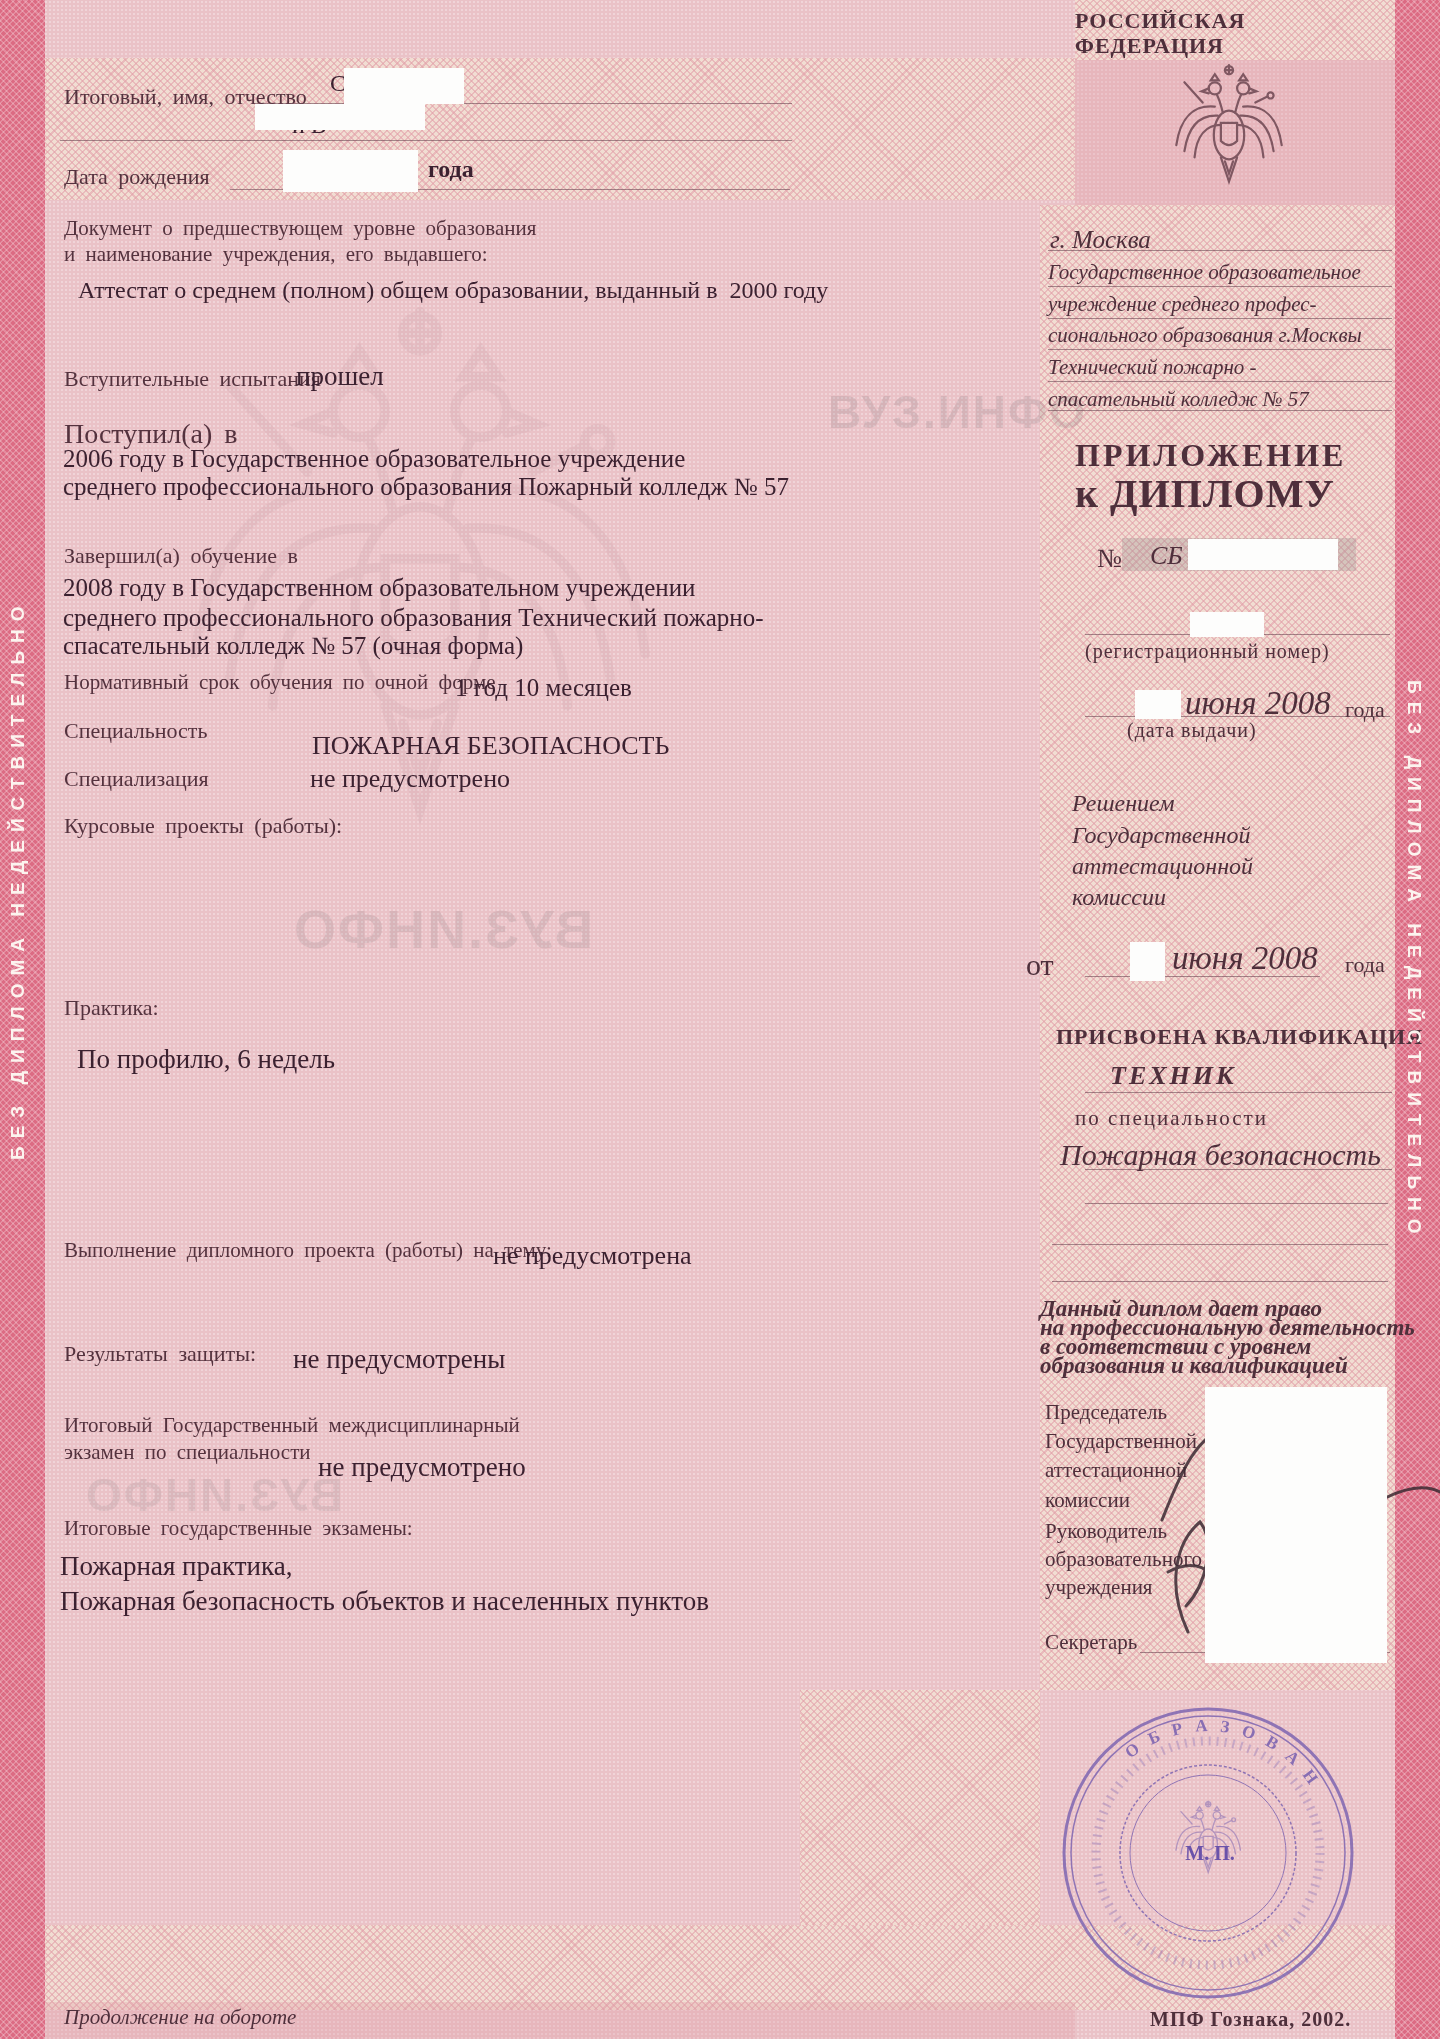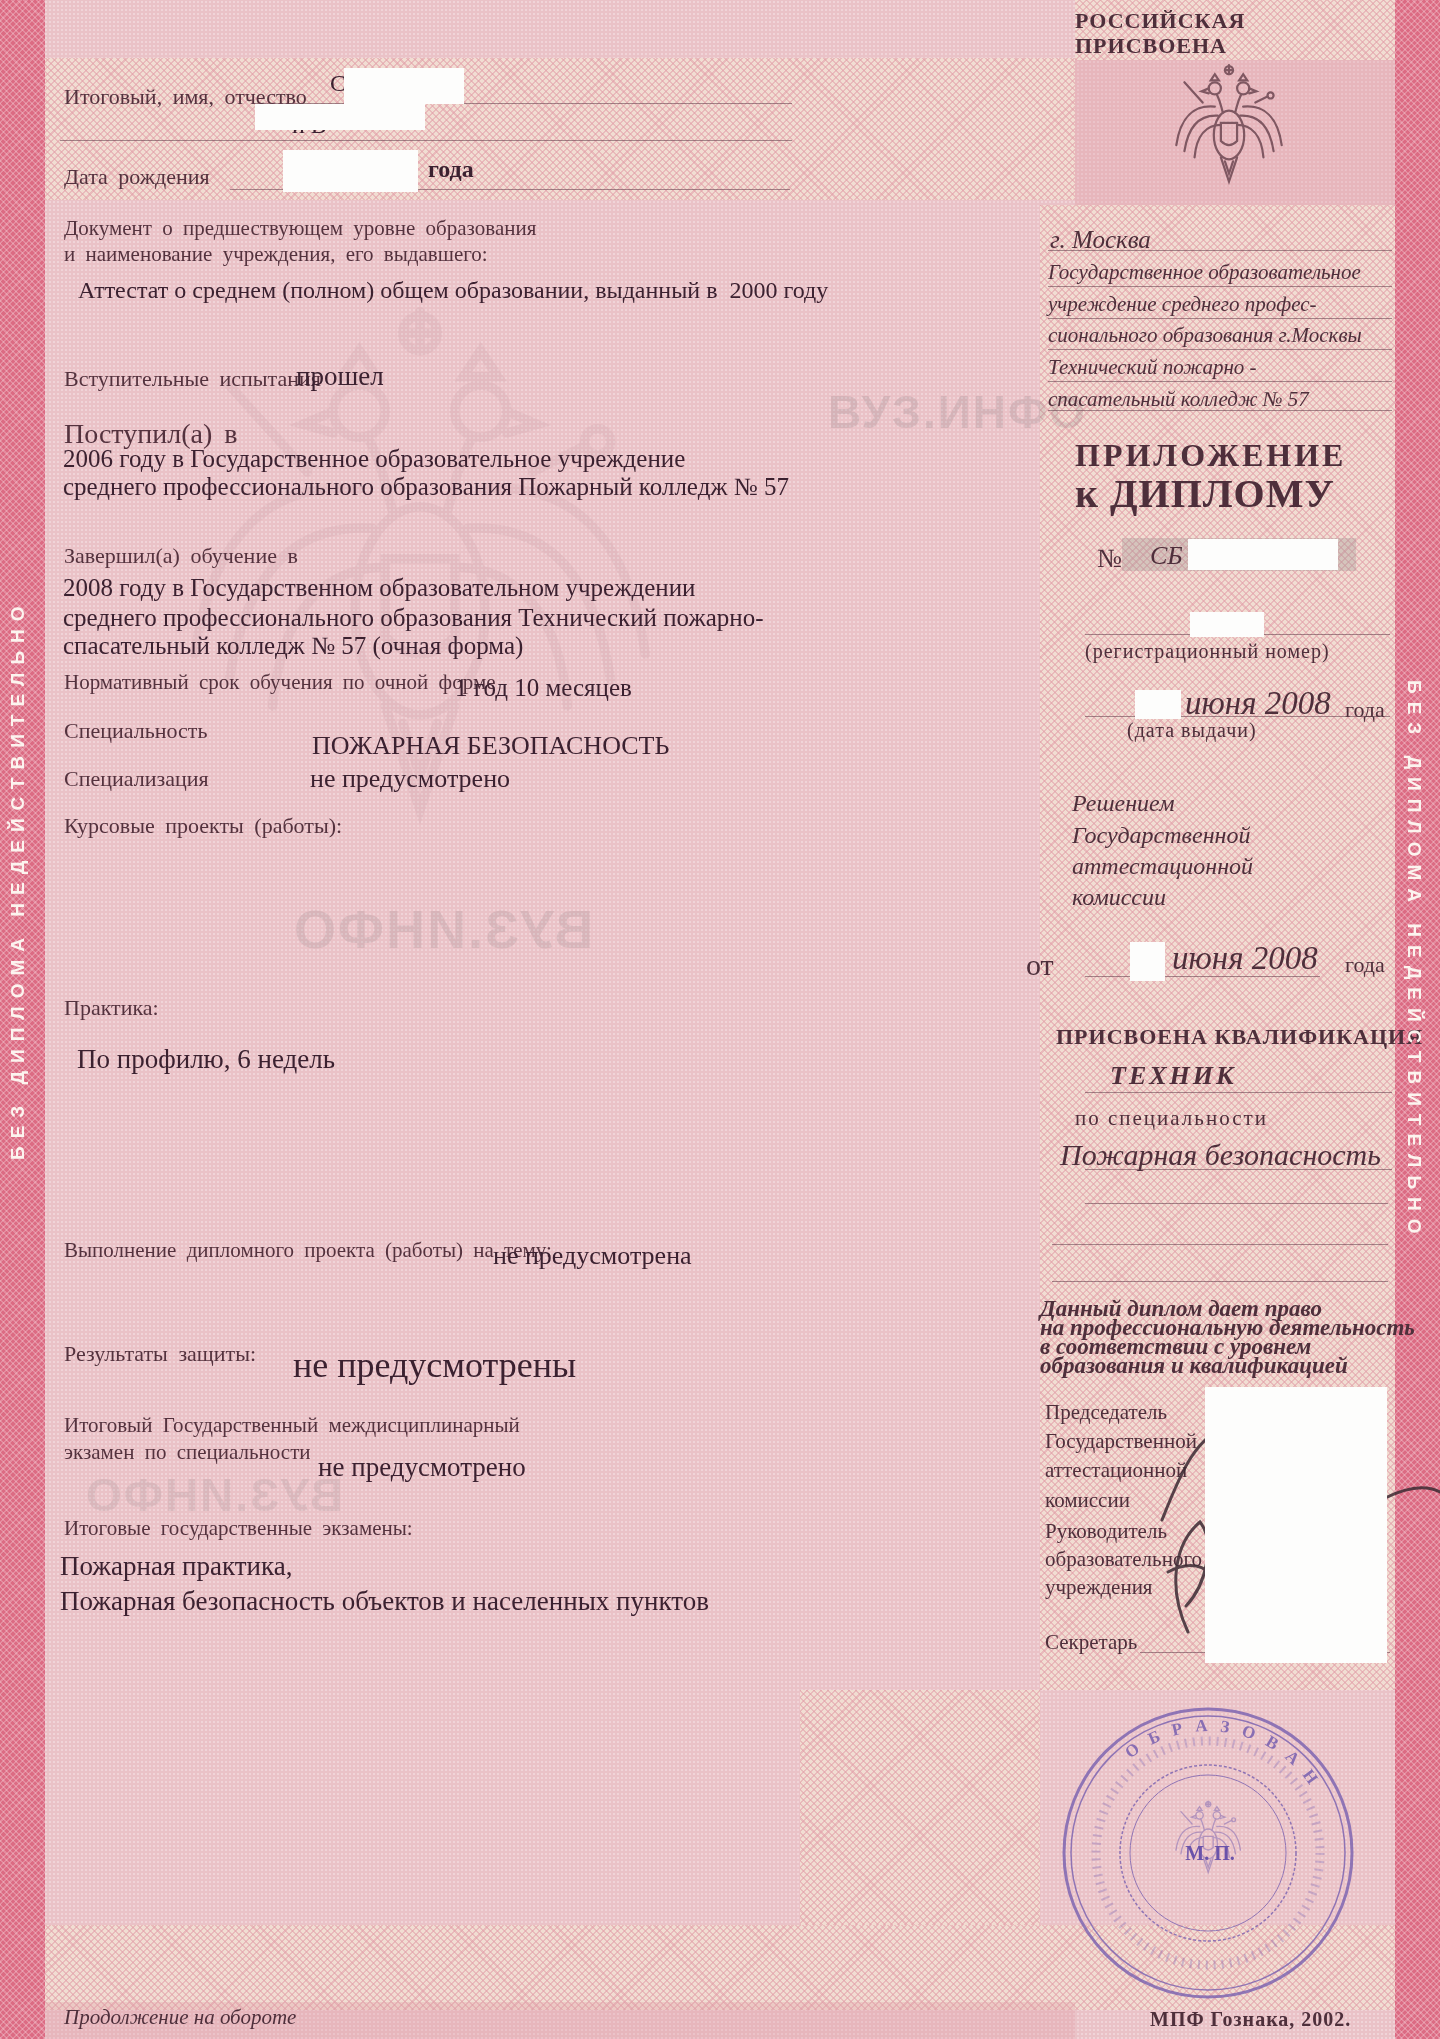--- a/index.html
+++ b/index.html
@@ -128,34 +128,34 @@
 
   <span class="lbl" style="left:64px;top:813px;font-size:22px">Курсовые проекты (работы):</span>
 
   <span class="lbl" style="left:64px;top:995px;font-size:22px">Практика:</span>
   <span class="val" style="left:77px;top:1044px;font-size:27px">По профилю, 6 недель</span>
 
   <span class="lbl" style="left:64px;top:1238px">Выполнение дипломного проекта (работы) на тему:</span>
   <span class="val" style="left:493px;top:1241px;font-size:26px">не предусмотрена</span>
 
   <span class="lbl" style="left:64px;top:1341px;font-size:22px">Результаты защиты:</span>
-  <span class="val" style="left:293px;top:1344px;font-size:36px">не предусмотрены</span>
+  <span class="val" style="left:293px;top:1344px;font-size:27px">не предусмотрены</span>
 
   <span class="lbl" style="left:64px;top:1413px">Итоговый Государственный междисциплинарный</span>
   <span class="lbl" style="left:64px;top:1440px">экзамен по специальности</span>
   <span class="val" style="left:318px;top:1452px;font-size:27px">не предусмотрено</span>
 
   <span class="lbl" style="left:64px;top:1516px">Итоговые государственные экзамены:</span>
   <span class="val" style="left:60px;top:1551px;font-size:27px">Пожарная практика,</span>
   <span class="val" style="left:60px;top:1586px;font-size:27px">Пожарная безопасность объектов и населенных пунктов</span>
 
   <span class="sb it" style="left:64px;top:2005px;font-size:21px">Продолжение на обороте</span>
 
   <div class="sb b ctr" style="left:1075px;top:8px;width:310px;font-size:22px;letter-spacing:1px">РОССИЙСКАЯ</div>
-  <div class="sb b ctr" style="left:1075px;top:33px;width:310px;font-size:22px;letter-spacing:1px">ПРИСВОЕНА</div>
+  <div class="sb b ctr" style="left:1075px;top:33px;width:310px;font-size:22px;letter-spacing:1px">ФЕДЕРАЦИЯ</div>
 
   <svg style="left:1168px;top:60px" width="122" height="152" viewBox="0 0 120 150">
     <g stroke="#6d4752" opacity="0.85">
         <use href="#eagle"></use>
       </g>
   </svg>
 
   <div class="sb it ctr" style="left:1050px;top:226px;width:300px;font-size:25px">г. Москва</div>
   <div class="rule" style="left:1048px;top:250px;width:344px"></div>
   <div class="sb it ctr" style="left:1048px;top:260px;width:344px;font-size:21px">Государственное образовательное</div>

